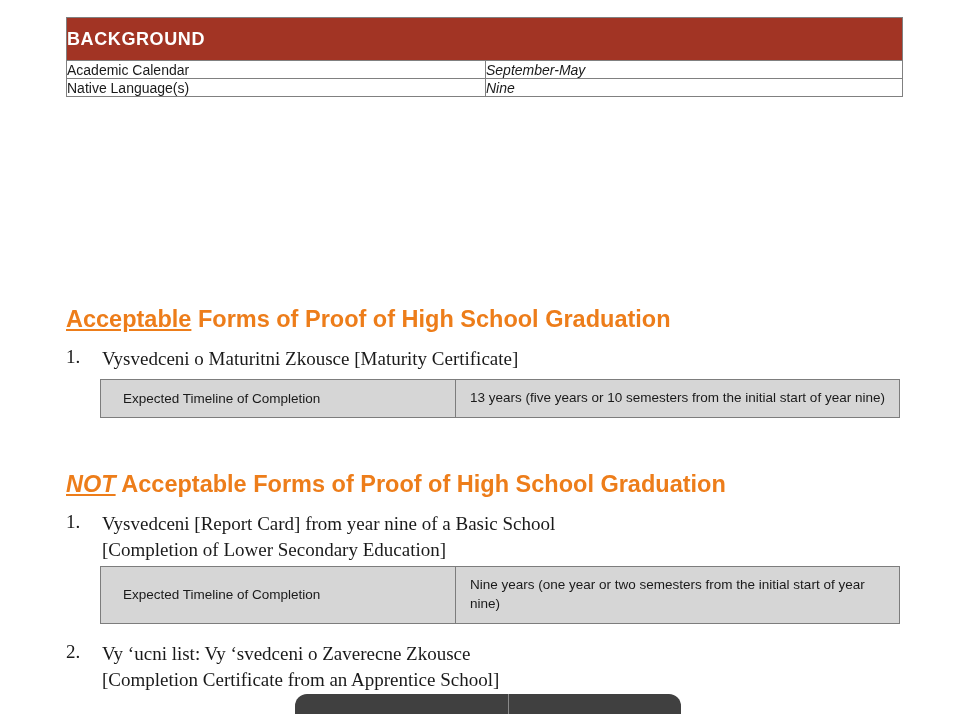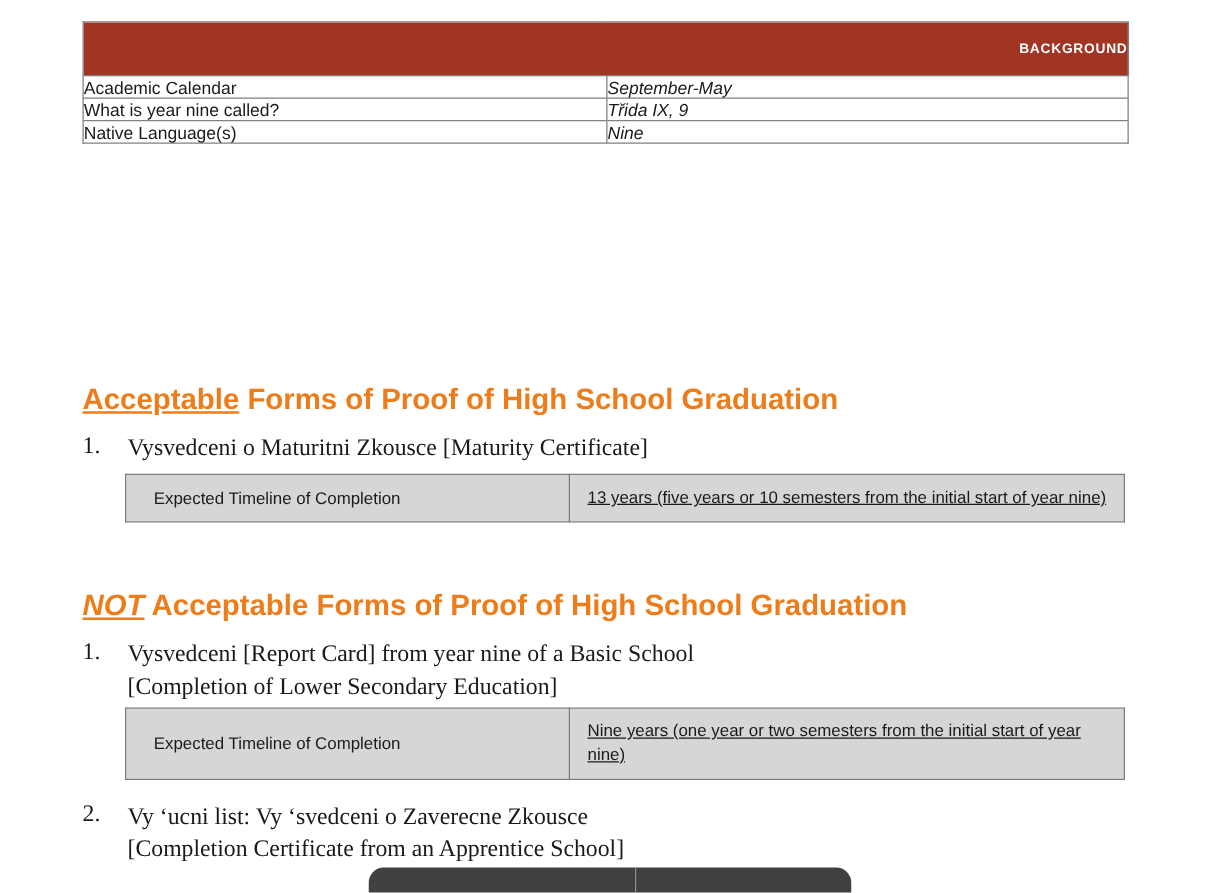--- a/index.html
+++ b/index.html
@@ -26,23 +26,23 @@
     table-layout: fixed;
   }
   .bg-table td {
     border: 1px solid #808080;
     padding: 0;
     vertical-align: middle;
   }
   .bg-title-cell {
     background: #A23424;
     color: #ffffff;
-    text-align: right;
-    font-weight: bold;
-    font-size: 11px;
+    text-align: left;
+    font-weight: bold;
+    font-size: 18px;
     letter-spacing: 0.6px;
     height: 42px;
     margin-top: 48px;
   }
   .bg-sub-cell {
     background: #D6D6D6;
     color: #1a1a1a;
     text-align: center;
     font-weight: bold;
     font-size: 13.5px;
@@ -131,21 +131,20 @@
   }
   .sub-left {
     width: 332px;
     font-size: 13.5px;
     padding: 10px 0 10px 22px;
   }
   .sub-right {
     font-size: 13.5px;
     line-height: 1.4;
     padding: 9px 14px 9px 14px;
-    text-decoration: underline;
   }
 
   
   .dark-table {
     position: absolute;
     left: 295px;
     top: 694px;
     width: 386px;
     height: 40px;
     background: #404040;
@@ -169,24 +168,20 @@
       <col style="width:419px">
       <col style="width:417px">
     </colgroup>
   <tbody>
     <tr>
       <td class="bg-title-cell" colspan="2">BACKGROUND</td>
     </tr>
     <tr>
       <td class="bg-label">Academic Calendar</td>
       <td class="bg-value">September-May</td>
-    </tr>
-    <tr>
-      <td class="bg-label">What is year nine called?</td>
-      <td class="bg-value">Třida IX, 9</td>
     </tr>
     <tr>
       <td class="bg-label">Native Language(s)</td>
       <td class="bg-value">Nine</td>
     </tr>
   </tbody>
 </table>
 
 <div class="section-heading" style="top:306px;">
   <span class="u">Acceptable</span><span> Forms of Proof of High School Graduation</span>

